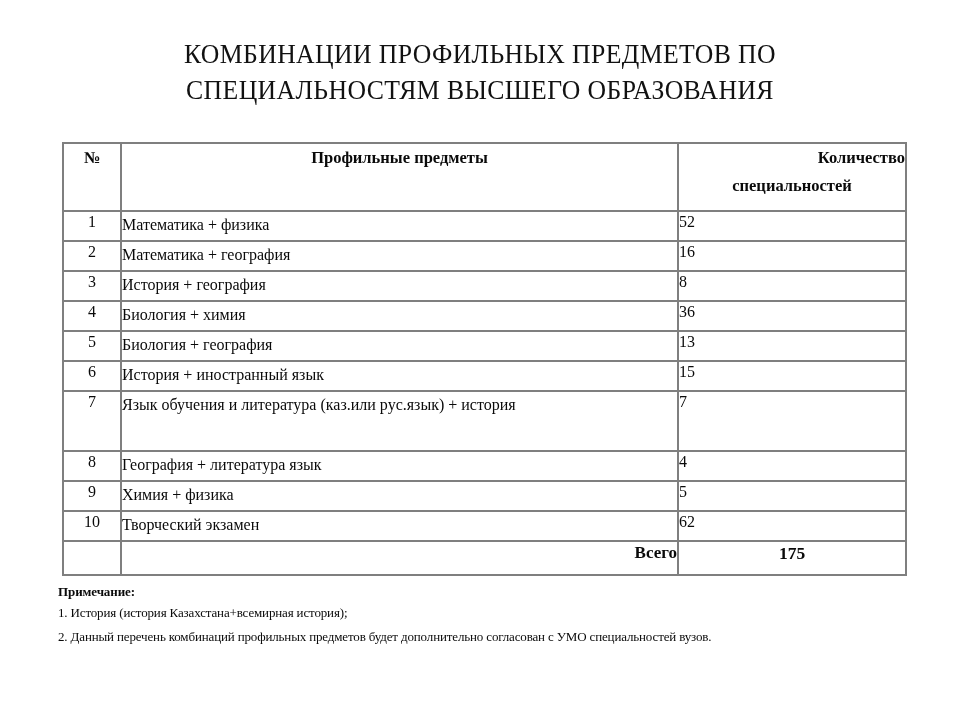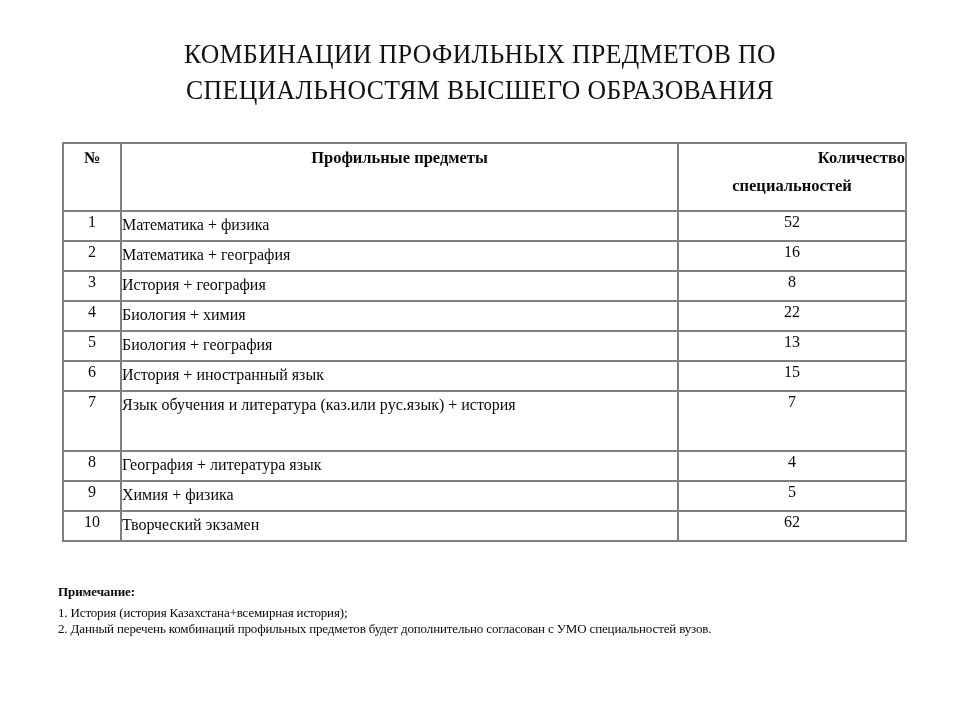--- a/index.html
+++ b/index.html
@@ -87,21 +87,20 @@
     padding-bottom: 5px;
   }
   .cell-subj {
     text-align: justify;
     text-justify: inter-word;
     font-size: 16px;
     line-height: 26px;
     padding: 4px 10px 4px 10px;
   }
   .cell-count {
-    text-align: center;
     font-size: 16px;
     line-height: 20px;
     padding-top: 5px;
     padding-bottom: 5px;
   }
   tr.data-row td { height: 30px; box-sizing: border-box; }
   tr.data-row.tall td { height: 60px; }
 
   
   tr.total-row td { height: 34px; box-sizing: border-box; }
@@ -132,20 +131,21 @@
   .note-title {
     font-weight: bold;
     font-size: 13px;
     line-height: 16px;
     margin-bottom: 5px;
     letter-spacing: -0.1px;
   }
   .note-line {
     font-size: 13px;
     line-height: 16px;
+    margin-bottom: 8px;
     letter-spacing: -0.15px;
     white-space: nowrap;
   }
   .note-line.last { margin-bottom: 0; }
 </style>
 </head>
 <body>
 
 <div class="doc-title">КОМБИНАЦИИ ПРОФИЛЬНЫХ ПРЕДМЕТОВ ПО
 СПЕЦИАЛЬНОСТЯМ ВЫСШЕГО ОБРАЗОВАНИЯ</div>
@@ -183,21 +183,21 @@
 
       <tr class="data-row">
         <td class="cell-num">3</td>
         <td class="cell-subj">История + география</td>
         <td class="cell-count">8</td>
       </tr>
 
       <tr class="data-row">
         <td class="cell-num">4</td>
         <td class="cell-subj">Биология + химия</td>
-        <td class="cell-count">22</td>
+        <td class="cell-count">36</td>
       </tr>
 
       <tr class="data-row">
         <td class="cell-num">5</td>
         <td class="cell-subj">Биология + география</td>
         <td class="cell-count">13</td>
       </tr>
 
       <tr class="data-row">
         <td class="cell-num">6</td>
@@ -222,20 +222,25 @@
         <td class="cell-subj">Химия + физика</td>
         <td class="cell-count">5</td>
       </tr>
 
       <tr class="data-row">
         <td class="cell-num">10</td>
         <td class="cell-subj">Творческий экзамен</td>
         <td class="cell-count">62</td>
       </tr>
 
+      <tr class="total-row">
+        <td class="cell-total-empty"></td>
+        <td class="cell-total-label">Всего</td>
+        <td class="cell-total-value">175</td>
+      </tr>
 
     </tbody>
   </table>
 </div>
 
 <div class="notes">
   <div class="note-title">Примечание:</div>
   <div class="note-line">1. История (история Казахстана+всемирная история);</div>
   <div class="note-line last">2. Данный перечень комбинаций профильных предметов будет дополнительно согласован с УМО специальностей вузов.</div>
 </div>

